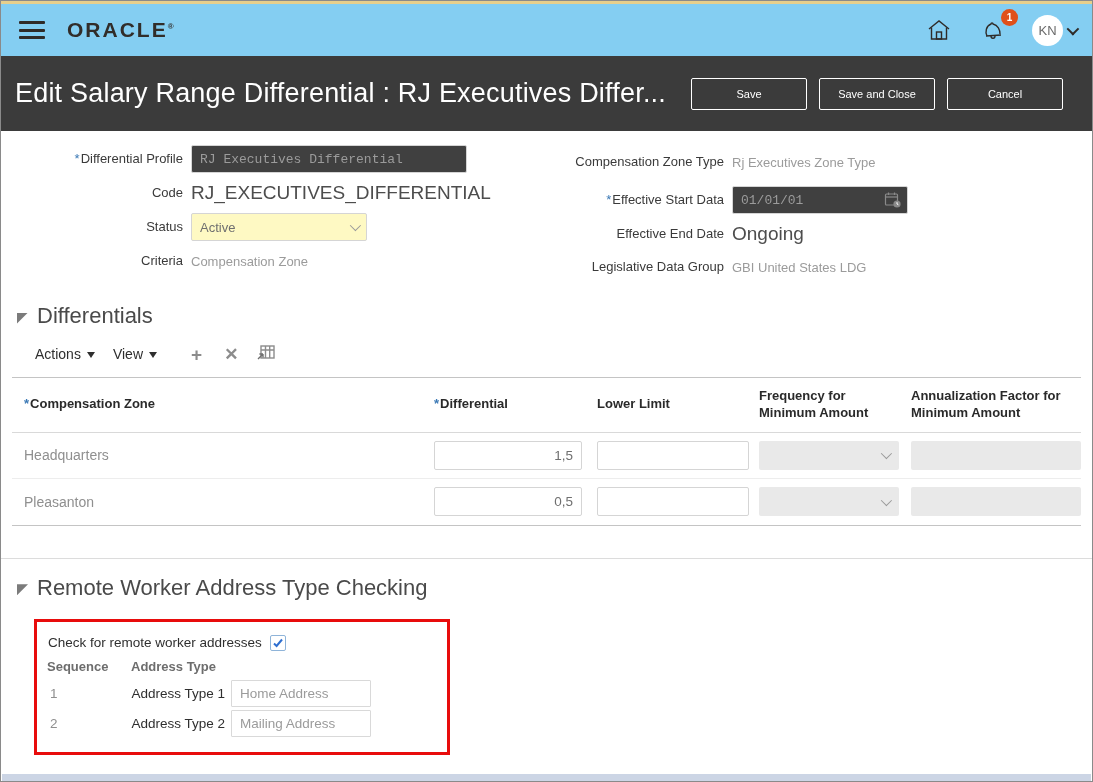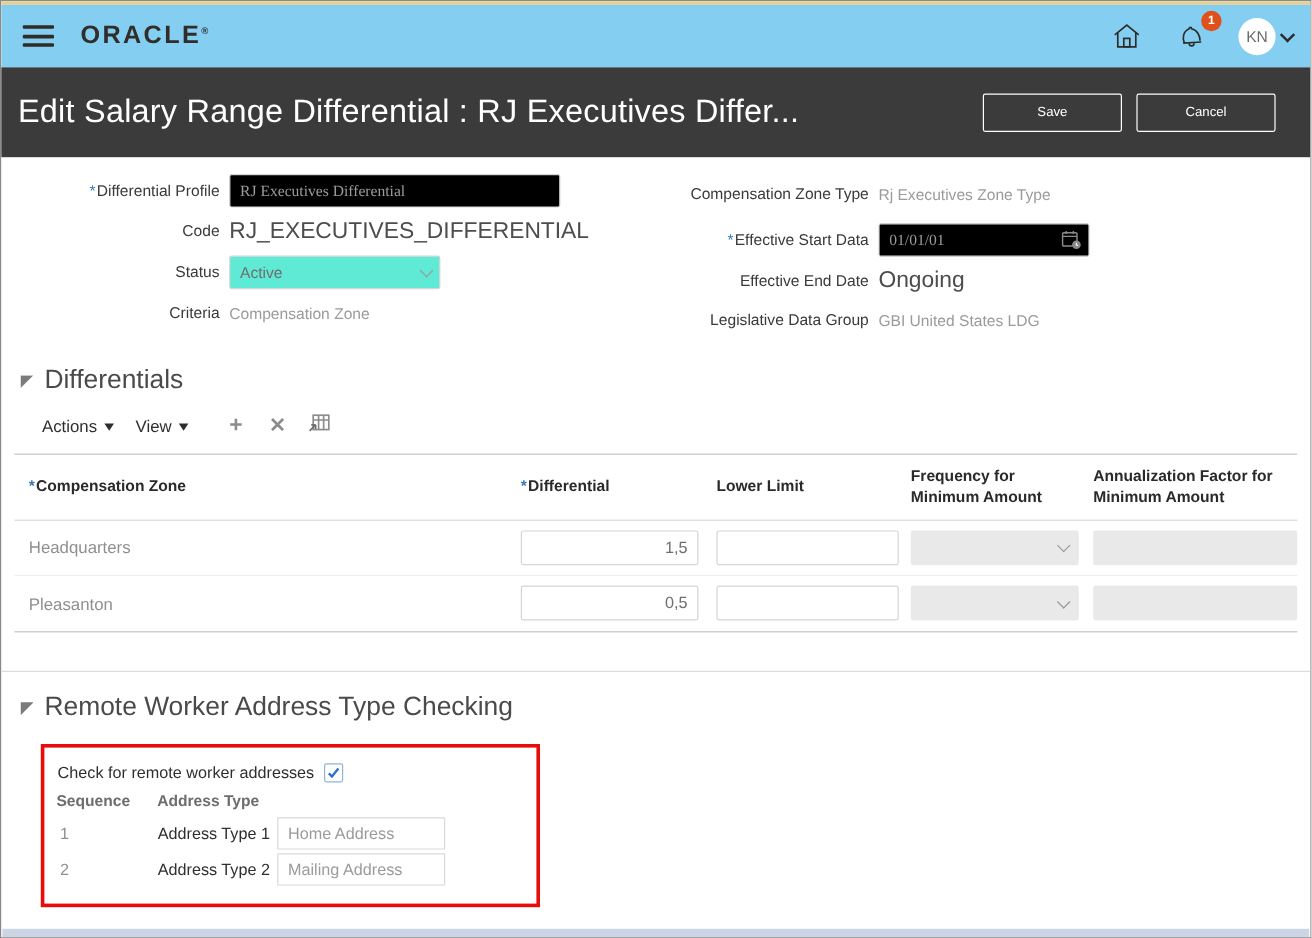--- a/index.html
+++ b/index.html
@@ -73,25 +73,25 @@
   .frow .lbl{
     text-align:right; font-size:13px; color:#3a3a3a; padding-right:8px; line-height:1.25;
   }
   .pcol.left .lbl{ width:178px; }
   .pcol.right .lbl{ width:186px; }
   .req{ color:#3a78b5; margin-right:1px; }
   .ro-grey{ font-size:13px; color:#9b9b9b; }
   .ro-dark{ font-size:19px; color:#4d4d4d; }
   input.tf{
     height:28px; border:1px solid #d5d5d5; border-radius:2px; font-size:13px;
-    color:#9b9b9b; padding:0 8px; font-family:Liberation Serif, serif; background:#000000; outline:none;
+    color:#9b9b9b; padding:0 8px; font-family:Liberation Mono, monospace; background:#404040; outline:none;
   }
   .tf.profile{ width:276px; }
   .selectbox{
-    width:176px; height:28px; border:1px solid #d5d5d5; border-radius:2px; background:#5eead4;
+    width:176px; height:28px; border:1px solid #d5d5d5; border-radius:2px; background:#fef9c3;
     display:flex; align-items:center; padding:0 8px; font-size:13px; color:#6f6f6f; cursor:pointer;
   }
   .selectbox .sel-chev{ margin-left:auto; width:8px; height:8px; border-right:1.5px solid #9a9a9a; border-bottom:1.5px solid #9a9a9a; transform:rotate(45deg) translateY(-2px); }
   .datewrap{ position:relative; width:176px; }
   .datewrap input{ width:100%; padding-right:18px; }
   .cal-icon{ position:absolute; right:6px; top:5px; cursor:pointer; }
 
   
   .toolbar{ display:flex; align-items:center; gap:10px; margin:14px 0 12px 30px; }
   .menu-btn{ display:flex; align-items:center; gap:6px; font-size:14px; color:#2e2e2e; cursor:pointer; padding:2px 4px; }
@@ -184,20 +184,21 @@
         <div class="avatar">KN</div>
         <div class="chev"></div>
       </div>
     </div>
   </div>
 
   <div class="banner">
     <div class="page-title">Edit Salary Range Differential : RJ Executives Differ...</div>
     <div class="banner-buttons">
       <button class="bbtn">Save</button>
+      <button class="bbtn">Save and Close</button>
       <button class="bbtn">Cancel</button>
     </div>
   </div>
 
   <div class="content">
 
 
     <div class="props">
       <div class="pcol left">
         <div class="frow">

